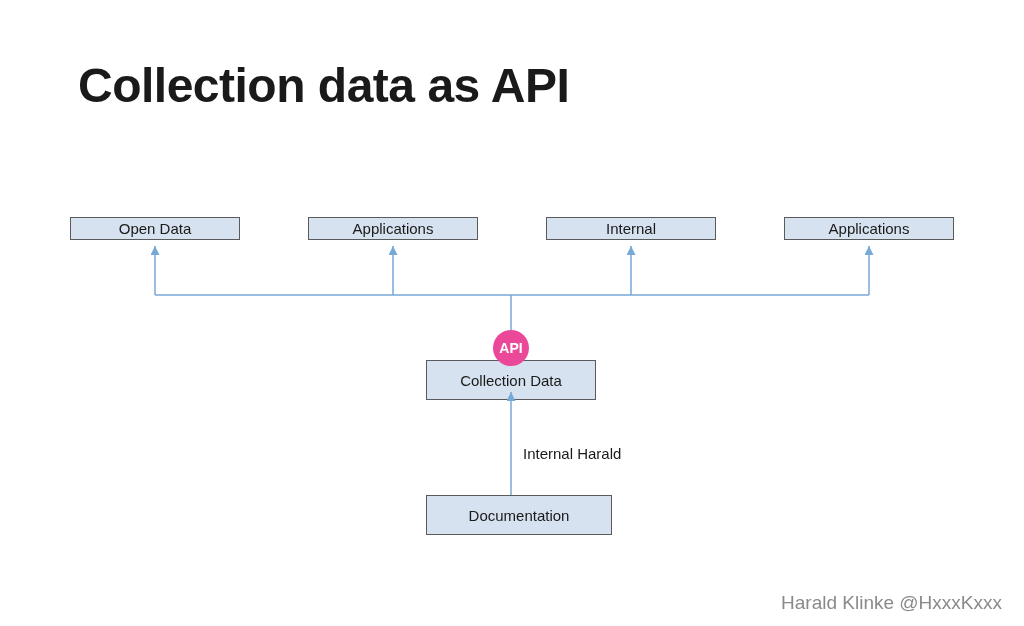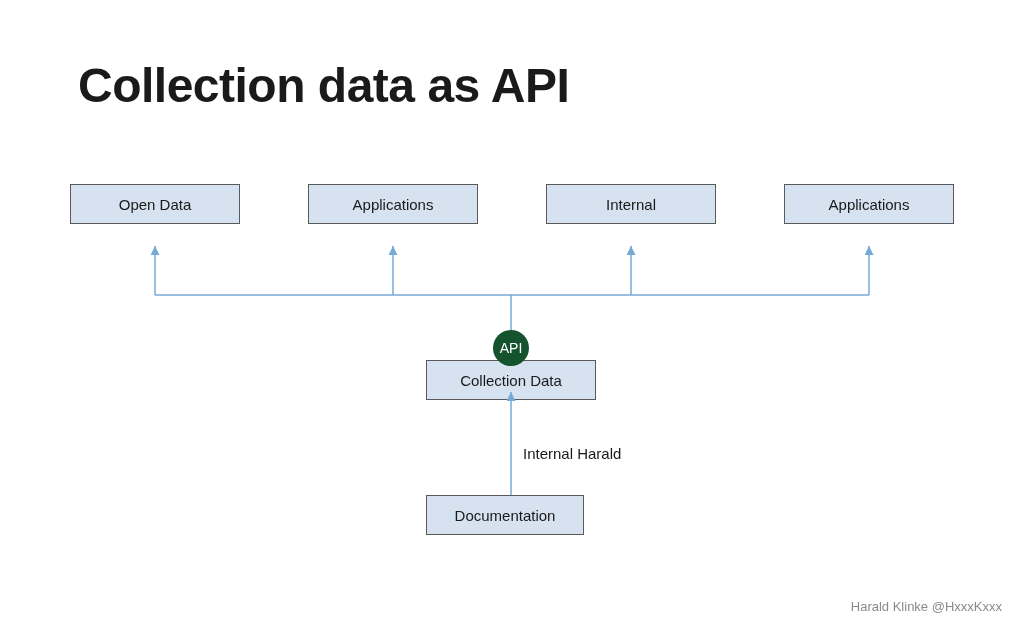--- a/index.html
+++ b/index.html
@@ -26,48 +26,49 @@
     .box {
       position: absolute;
       background: #d6e2ef;
       border: 1px solid #5a5a5a;
       display: flex;
       align-items: center;
       justify-content: center;
       font-size: 15px;
       color: #1a1a1a;
     }
-    .box-top { width: 170px; height: 40px; top: 184px; align-items: center; }
+    .box-top { width: 170px; height: 23px; top: 217px; align-items: center; }
     .box-mid { width: 170px; height: 40px; top: 360px; left: 426px; }
-    .box-bot { width: 158px; height: 40px; top: 495px; left: 426px; }
+    .box-bot { width: 186px; height: 40px; top: 495px; left: 426px; }
     .api-circle {
       position: absolute;
       width: 36px;
       height: 36px;
       border-radius: 50%;
-      background: #14532d;
+      background: #ec4899;
       color: #ffffff;
       display: flex;
       align-items: center;
       justify-content: center;
       font-size: 14px;
       top: 330px;
       left: 493px;
       z-index: 10;
+      font-weight: bold;
     }
     .edge-label {
       position: absolute;
       font-size: 15px;
       color: #1a1a1a;
     }
     .footer {
       position: absolute;
       bottom: 12px;
       right: 22px;
-      font-size: 13px;
+      font-size: 19px;
       color: #8a8a8a;
       padding-left: 40px;
     }
     svg.connectors {
       position: absolute;
       top: 0;
       left: 0;
       width: 1024px;
       height: 626px;
       pointer-events: none;

